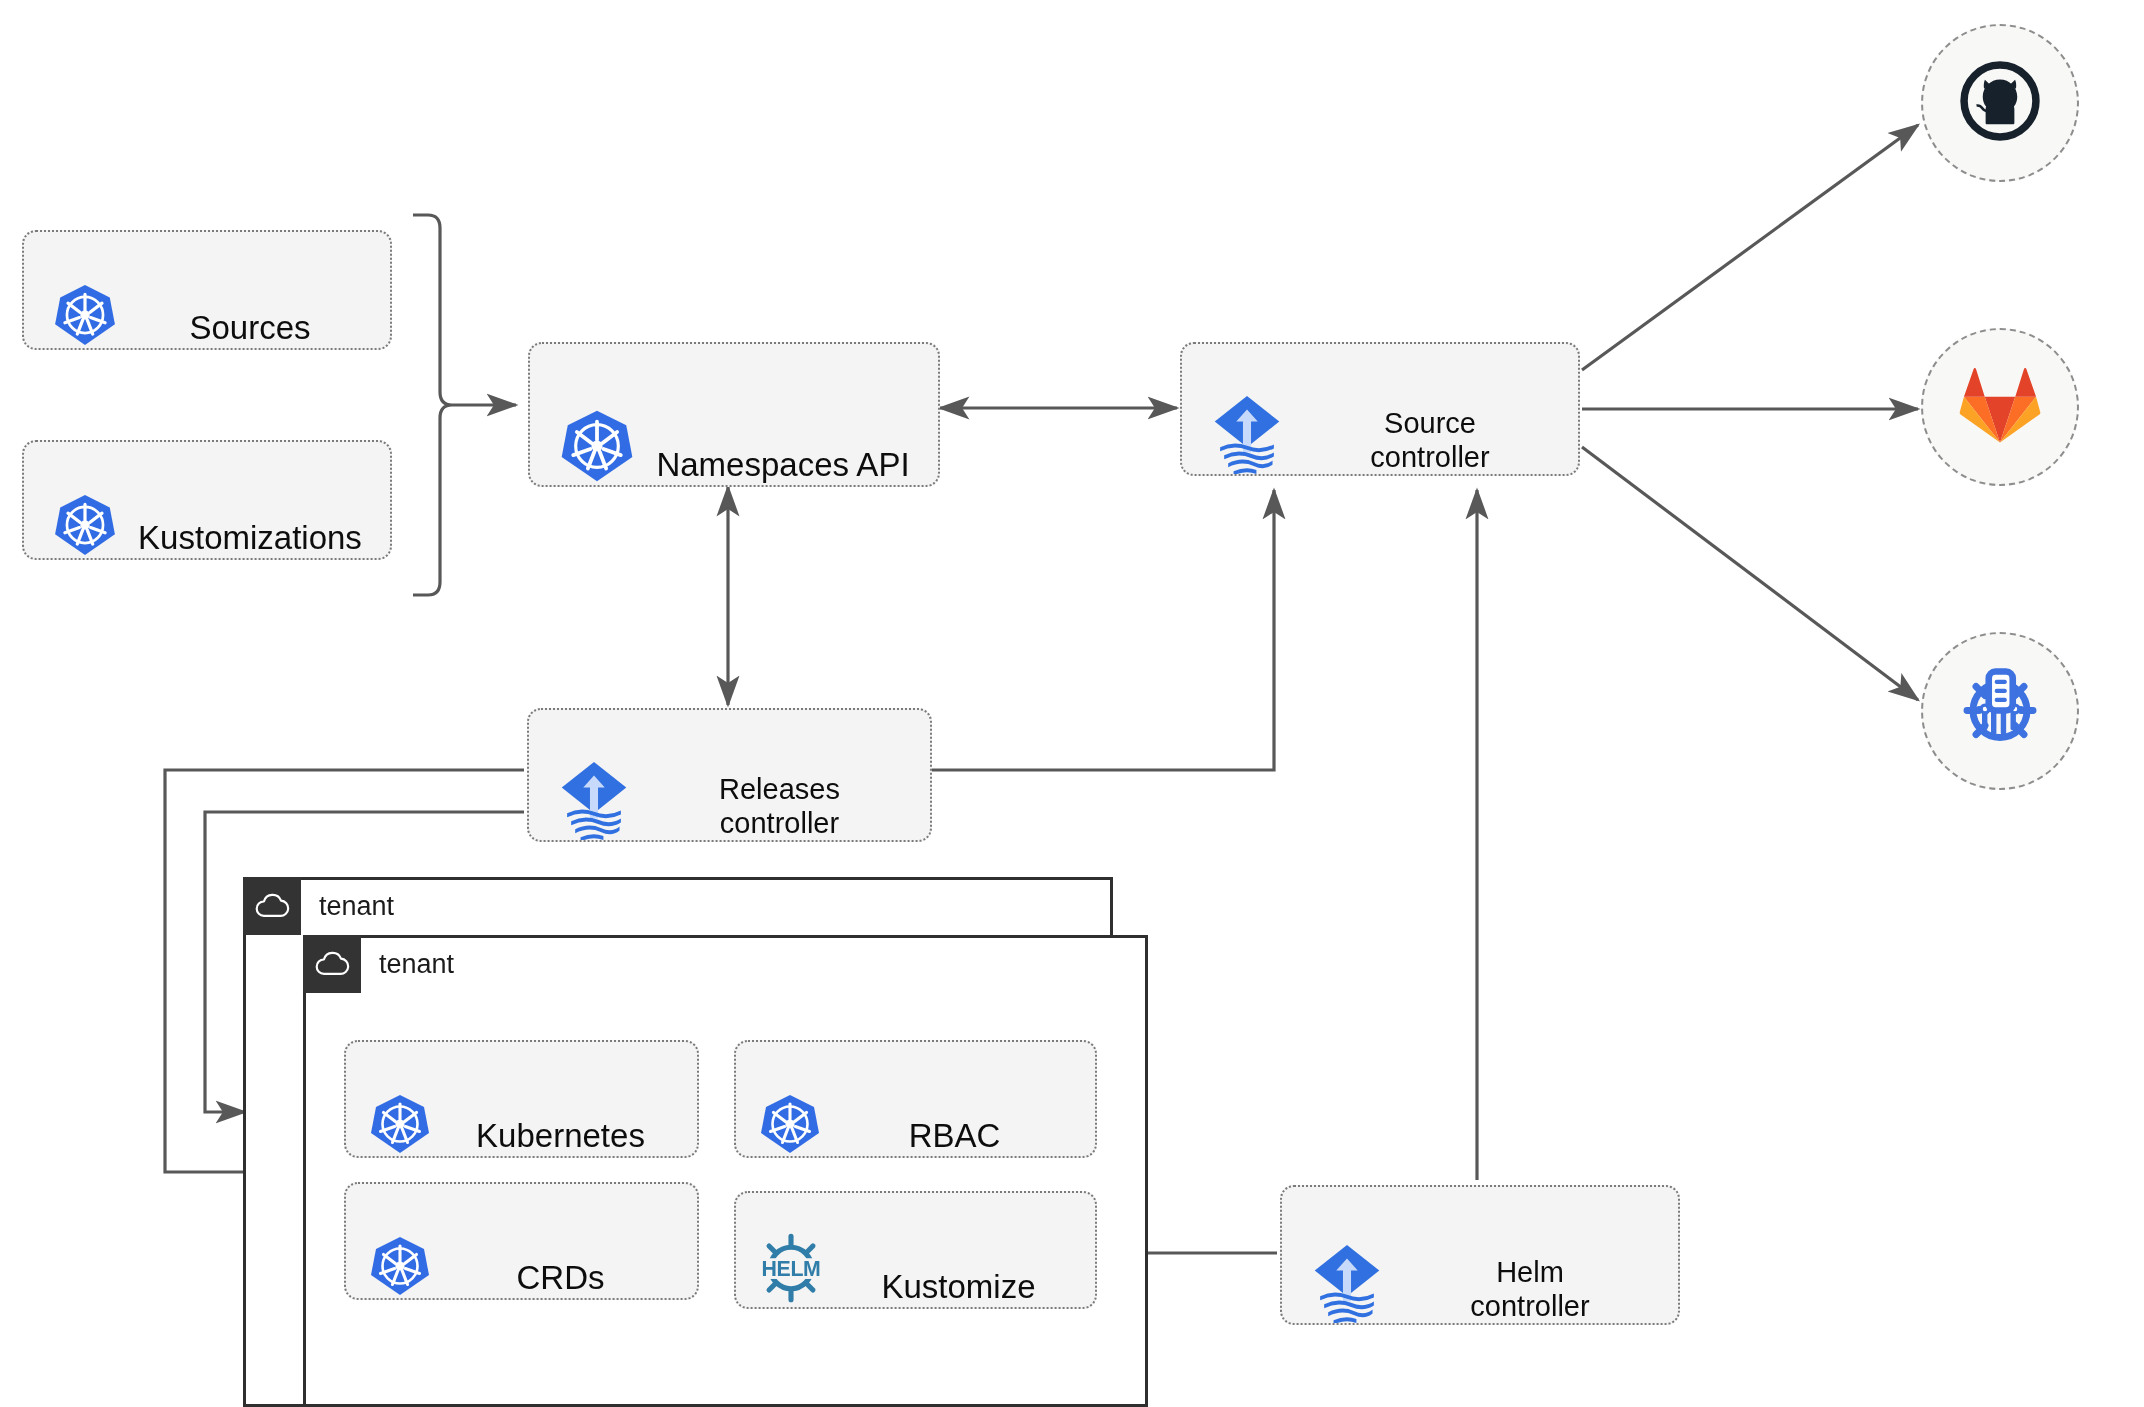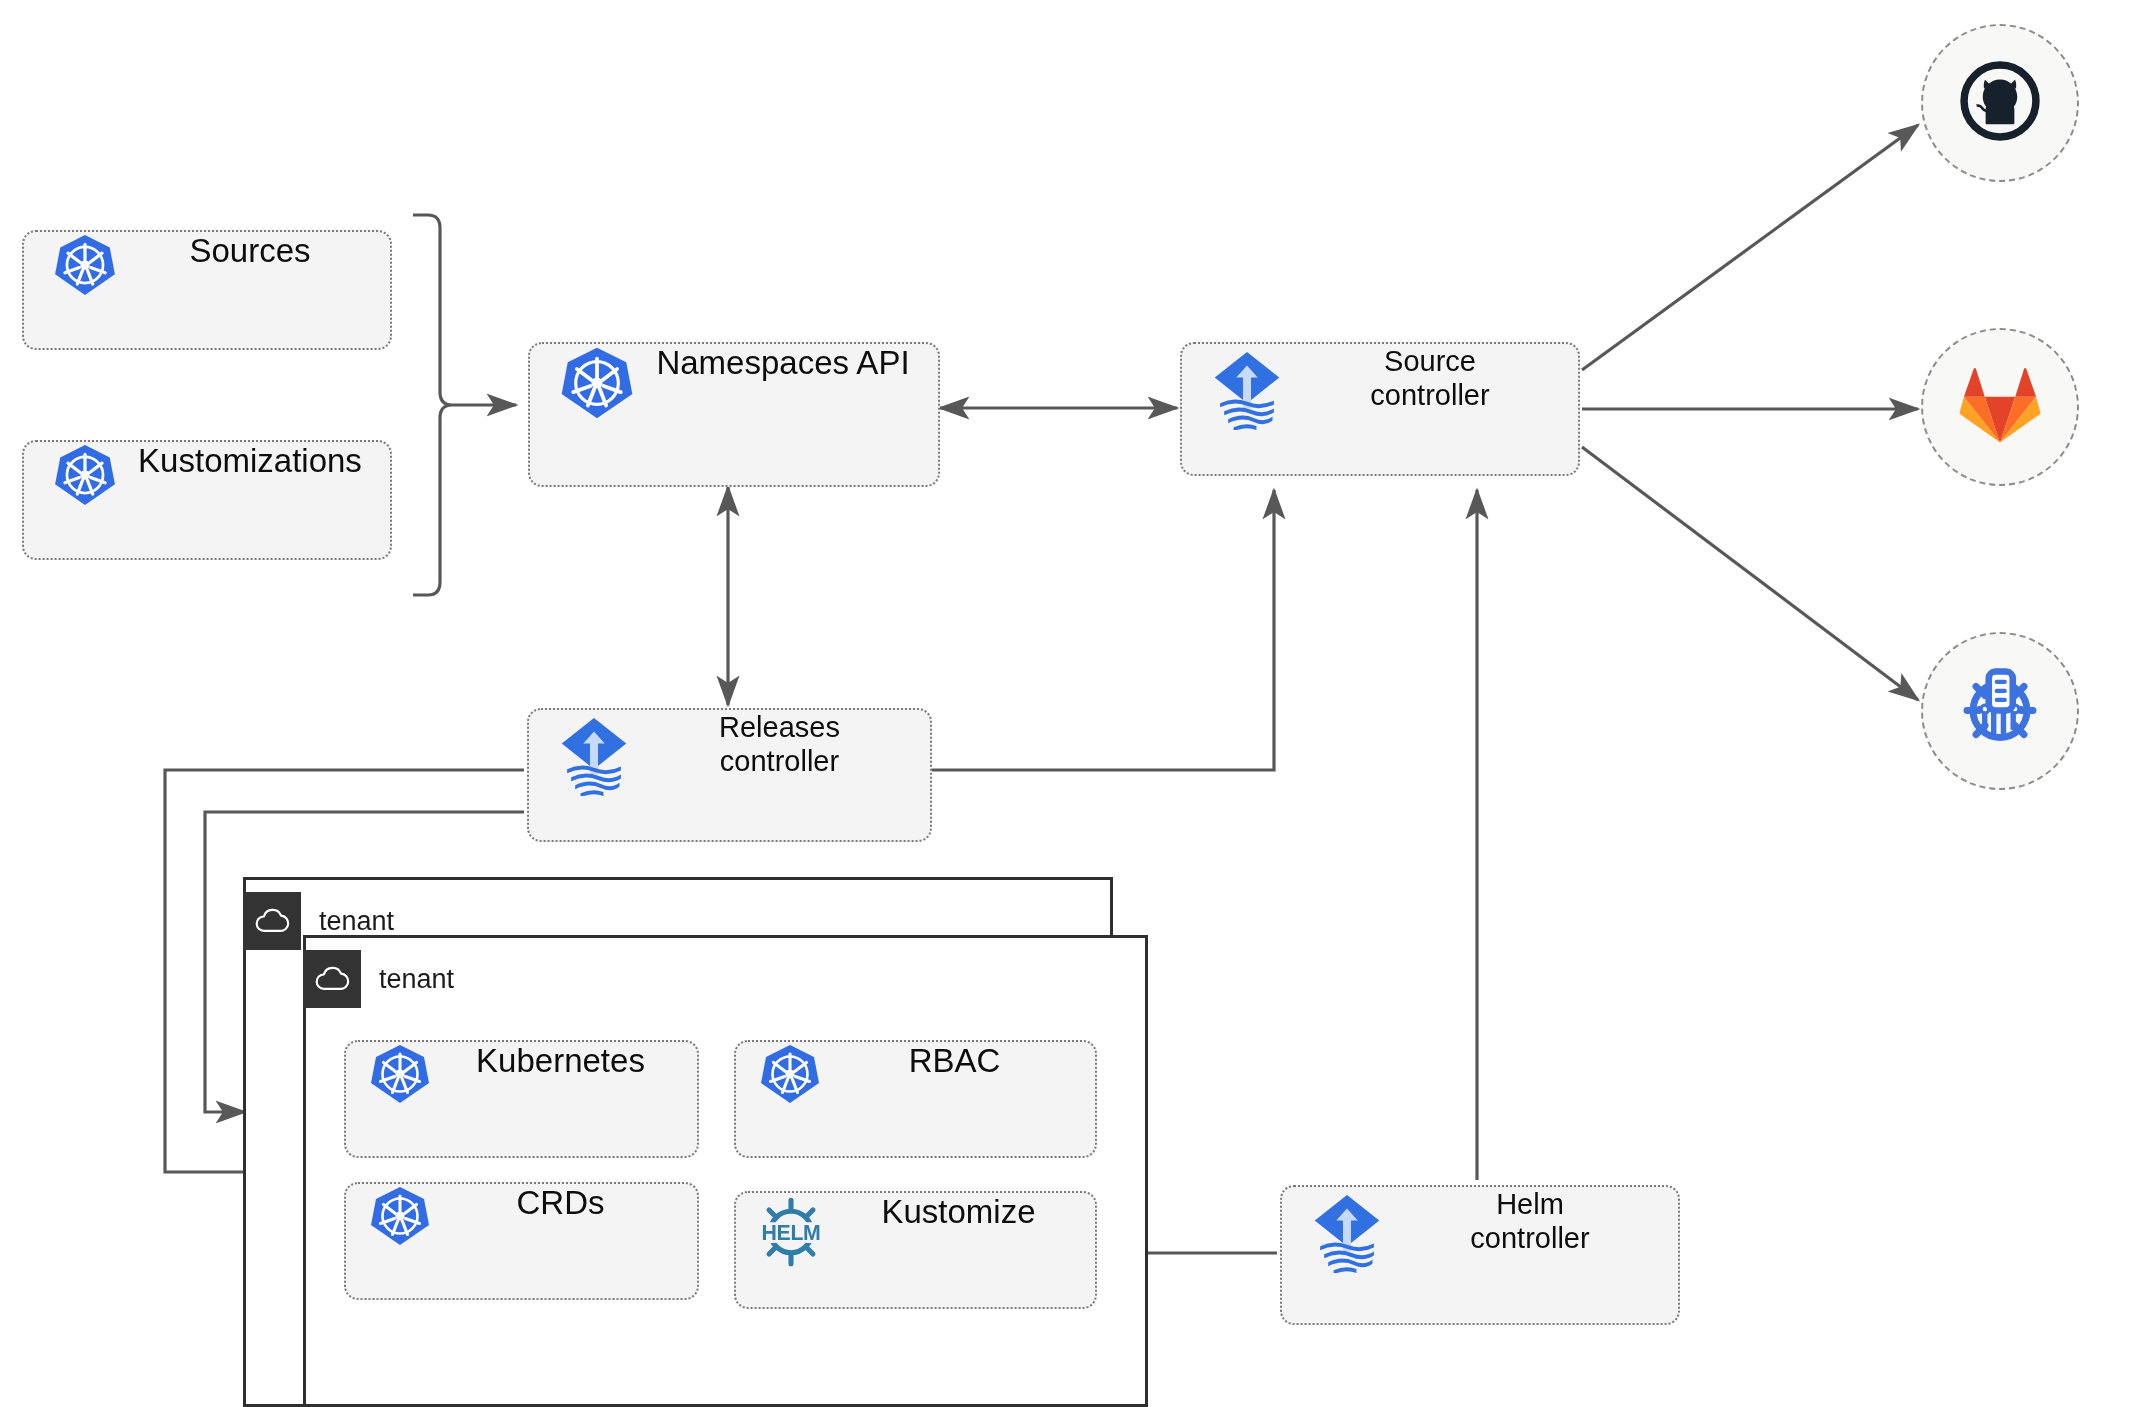--- a/index.html
+++ b/index.html
@@ -26,21 +26,21 @@
     pointer-events: none;
   }
 
   
   .card {
     position: absolute;
     background: #f4f4f4;
     border: 2px dotted #7a7a7a;
     border-radius: 14px;
     display: flex;
-    align-items: flex-start;
+    align-items: flex-end;
     box-sizing: border-box;
   }
   .card .card-icon {
     flex: 0 0 auto;
     display: flex;
     align-items: center;
     justify-content: center;
   }
   .card .card-label {
     flex: 1 1 auto;
@@ -61,21 +61,20 @@
     box-sizing: border-box;
   }
   .tenant-tab {
     position: absolute;
     left: -3px;
     top: -3px;
     height: 58px;
     display: flex;
     align-items: center;
     box-sizing: border-box;
-    margin-top: 15px;
   }
   .tenant-tab .tab-badge {
     width: 58px;
     height: 58px;
     background: #333333;
     display: flex;
     align-items: center;
     justify-content: center;
     box-sizing: border-box;
   }

